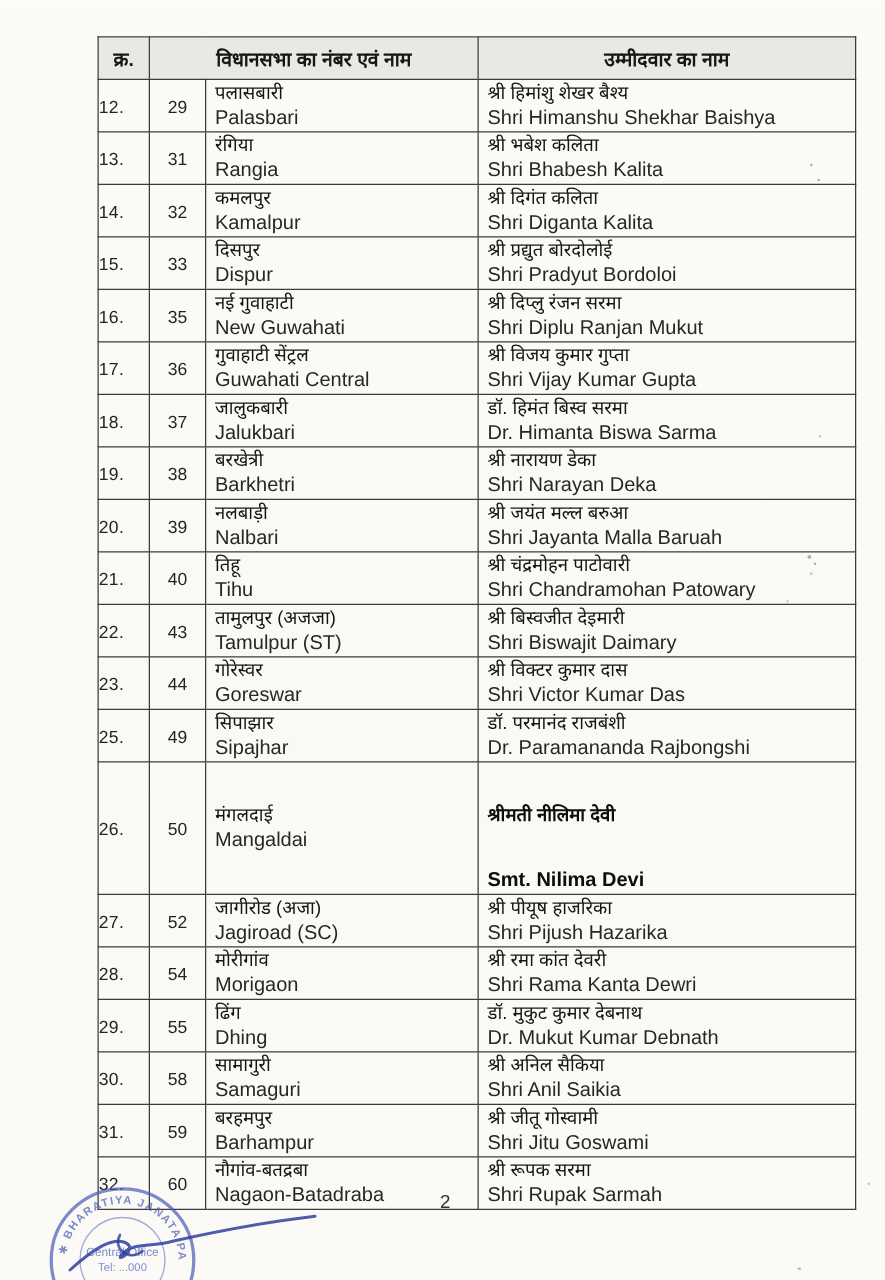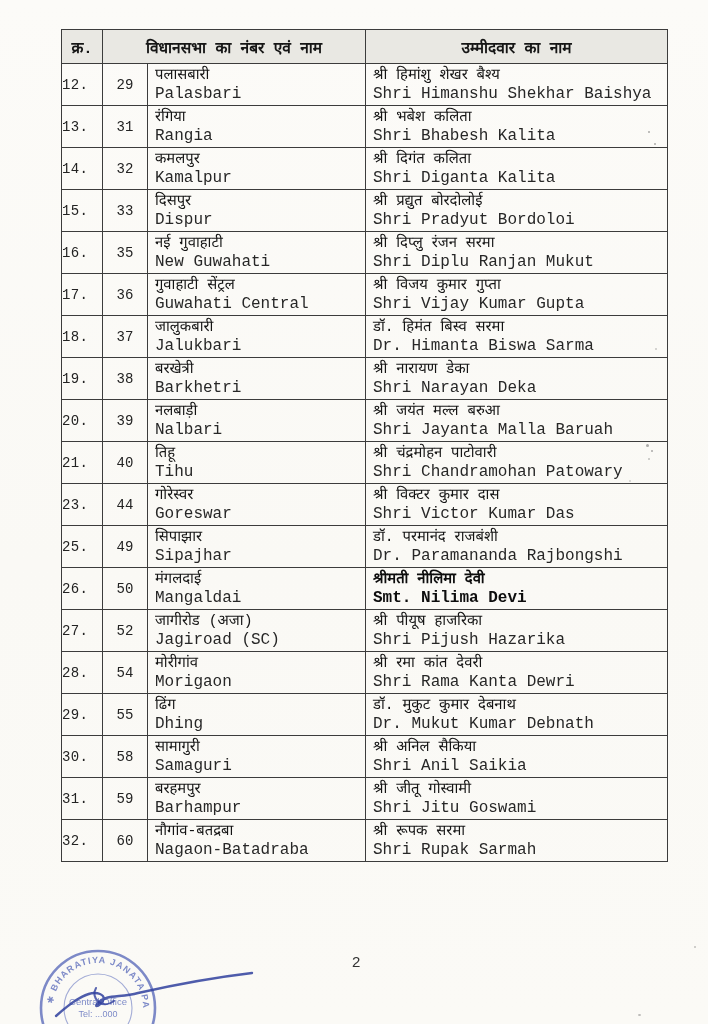--- a/index.html
+++ b/index.html
@@ -6,25 +6,24 @@
   .page{
     position:relative;
     width:708px;height:1024px;
     margin:0 auto;
     background:linear-gradient(180deg,#fcfbf8 0%,#faf9f5 55%,#fbfaf6 100%);
     overflow:hidden;
     font-family:"Liberation Sans","DejaVu Sans",sans-serif;
     color:#1e1e1e;
   }
   table.ctable{
-    position:absolute;left:61px;top:29px;
+    position:absolute;left:78px;top:29px;
     border-collapse:collapse;
     table-layout:fixed;
     width:606px;
-    font-family:Liberation Mono, monospace;
   }
   table.ctable td,table.ctable th{
     border:1.6px solid #3c3c3c;
     padding:0;
     overflow:hidden;
   }
   tr.hdr th{
     height:33px;
     background:#e9e8e3;
     font-size:15.5px;
@@ -48,21 +47,21 @@
     padding:1px 4px 0 7px;
     color:#141414;font-weight:500;
     white-space:nowrap;
   }
   td.c-nm .en,td.c-cd .en{
     font-size:16px;line-height:19px;
     padding:0 4px 1px 7px;
     color:#272727;
     white-space:nowrap;
   }
-  td.bold .hi,td.bold .en{font-weight:bold;color:#0d0d0d;}
+  td.bold .hi,td.bold .en{font-weight:bold;color:#0d0d0d;margin-top:32px;}
   .pagenum{
     position:absolute;left:352px;top:953px;
     font-size:15px;color:#333;font-weight:500;
   }
   .stamp-wrap{position:absolute;left:26px;top:944px;width:236px;height:80px;}
   .speck{position:absolute;border-radius:50%;background:#6a6a6a;opacity:.55;}
 </style>
 </head>
 <body>
 
@@ -194,20 +193,32 @@
         <tr>
           <td class="c-sl">21.</td>
           <td class="c-no">40</td>
           <td class="c-nm">
             <div class="hi">तिहू</div>
             <div class="en">Tihu</div>
           </td>
           <td class="c-cd">
             <div class="hi">श्री चंद्रमोहन पाटोवारी</div>
             <div class="en">Shri Chandramohan Patowary</div>
+          </td>
+        </tr>
+        <tr>
+          <td class="c-sl">22.</td>
+          <td class="c-no">43</td>
+          <td class="c-nm">
+            <div class="hi">तामुलपुर (अजजा)</div>
+            <div class="en">Tamulpur (ST)</div>
+          </td>
+          <td class="c-cd">
+            <div class="hi">श्री बिस्वजीत देइमारी</div>
+            <div class="en">Shri Biswajit Daimary</div>
           </td>
         </tr>
         <tr>
           <td class="c-sl">23.</td>
           <td class="c-no">44</td>
           <td class="c-nm">
             <div class="hi">गोरेस्वर</div>
             <div class="en">Goreswar</div>
           </td>
           <td class="c-cd">

